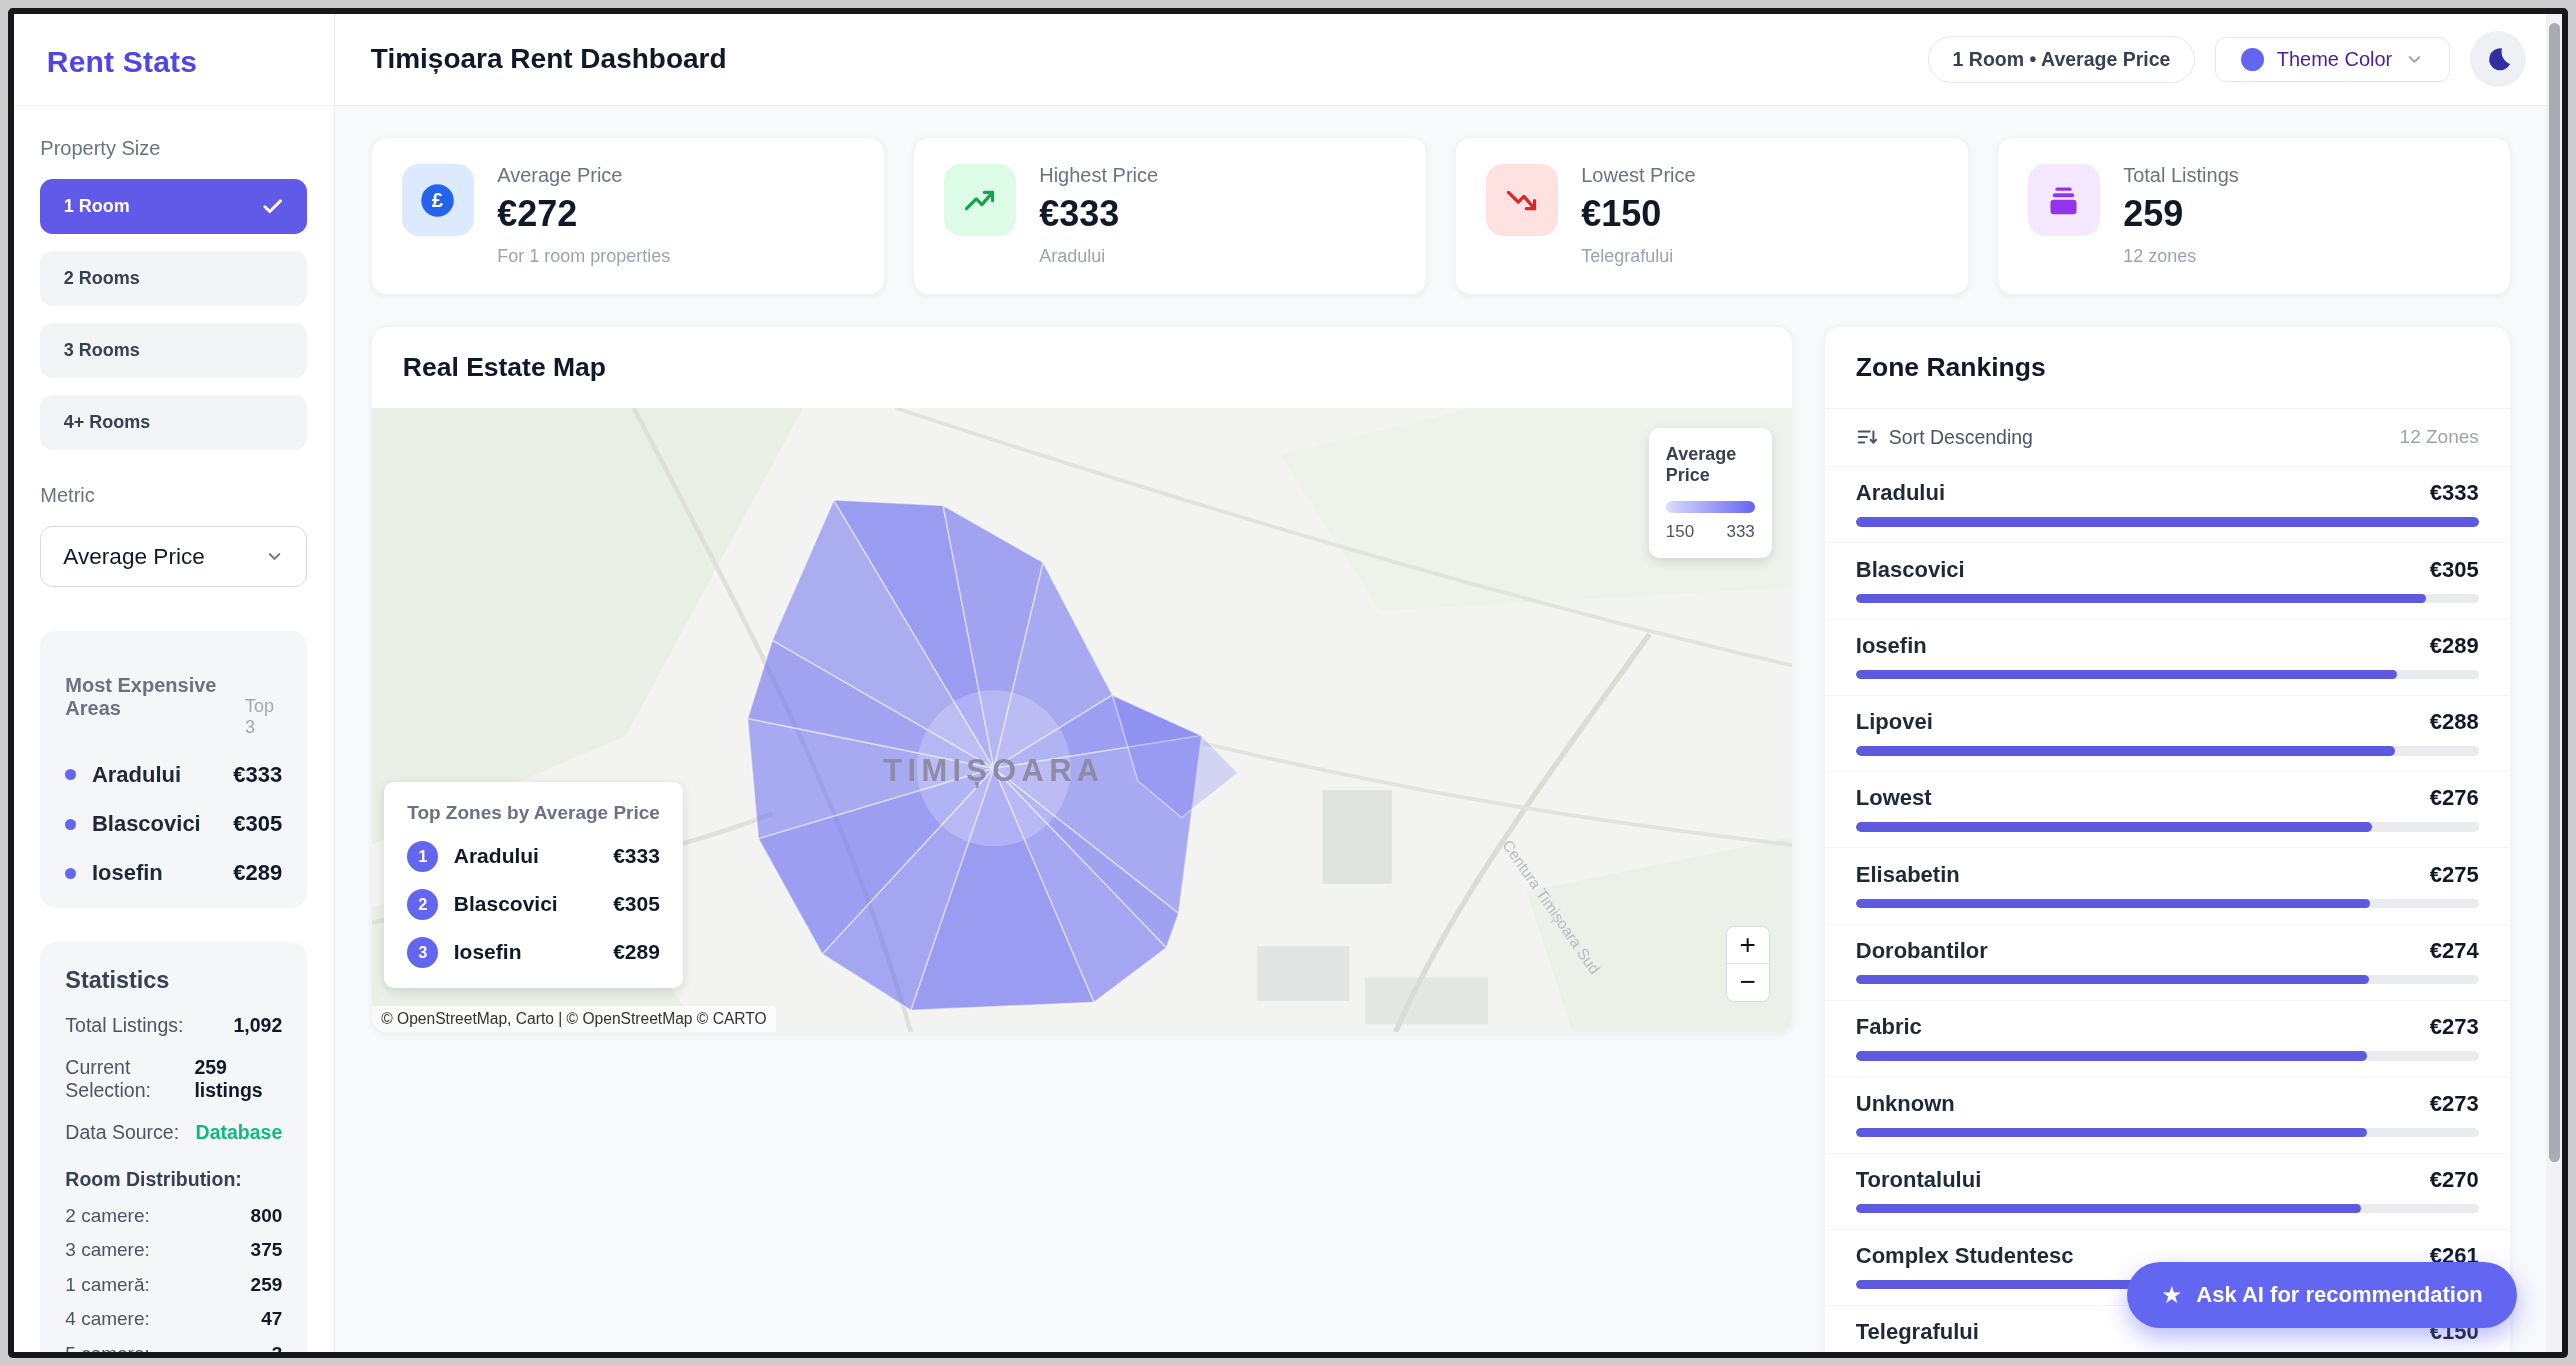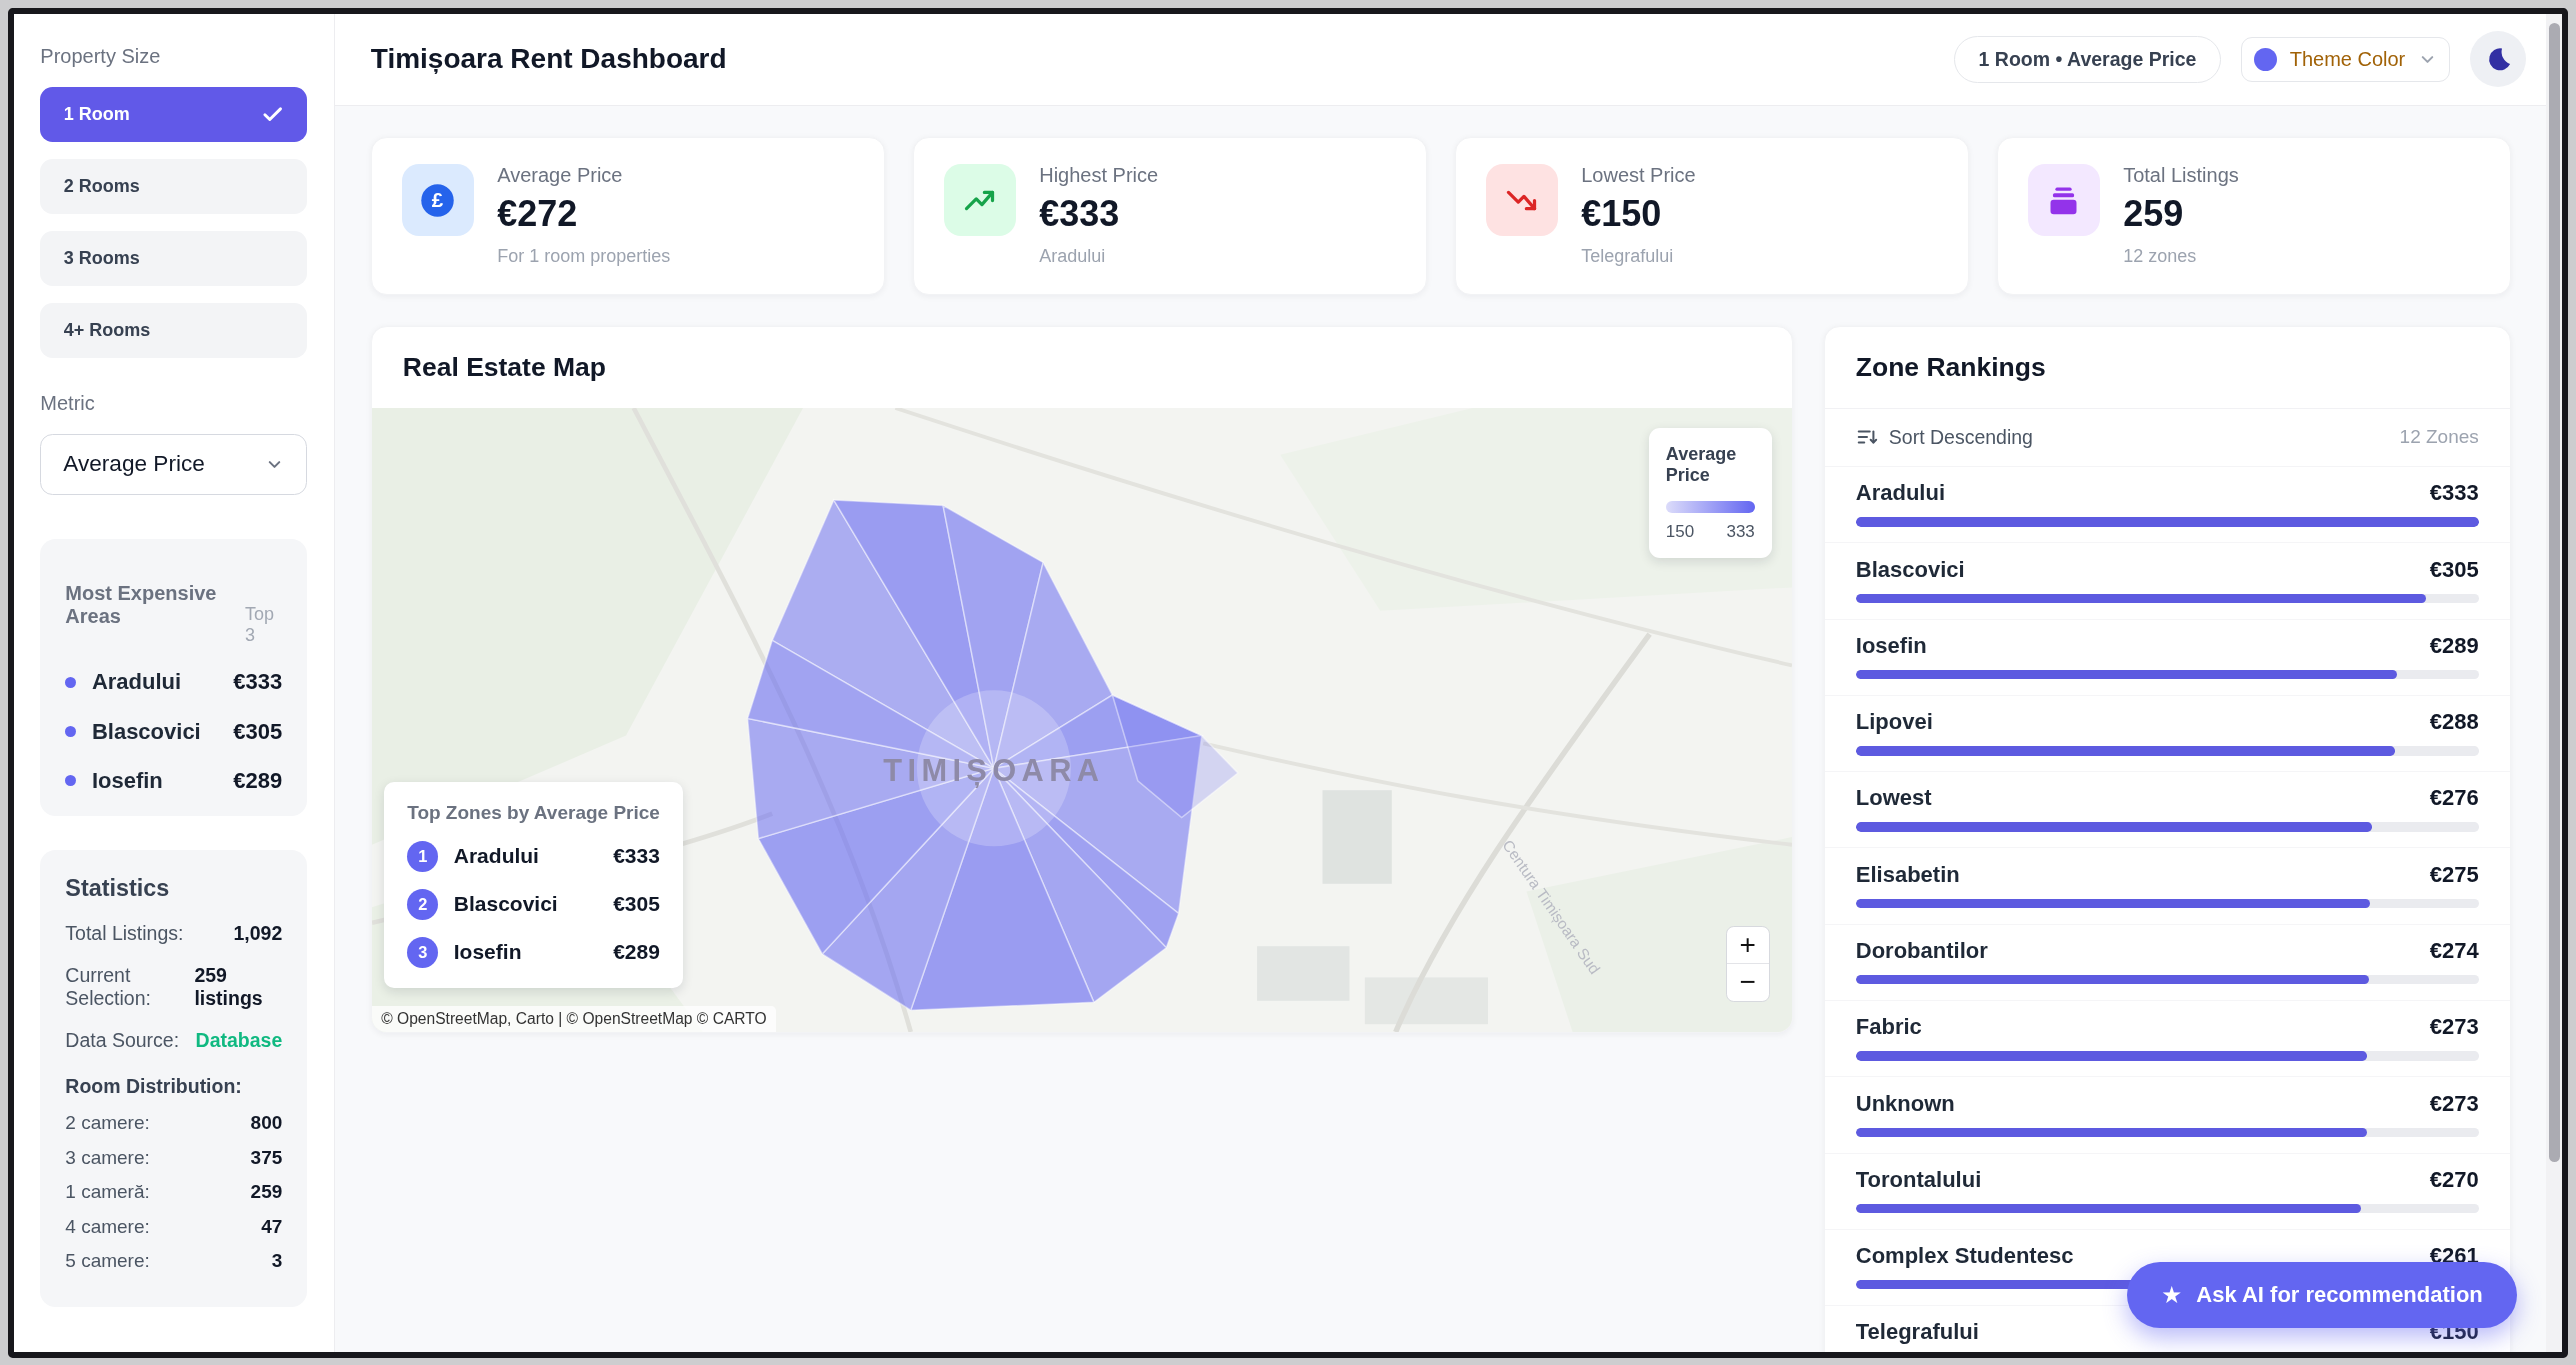--- a/index.html
+++ b/index.html
@@ -40,22 +40,22 @@
   .dist-row .l { color:#4b5563; }
   .dist-row .v { color:#111827; font-weight:600; }
 
   
   .main { flex:1; display:flex; flex-direction:column; position:relative; overflow:hidden; }
   .topbar { height:92px; background:#fff; border-bottom:1.6px solid #ededf0; display:flex; align-items:center;
             justify-content:space-between; padding:0 36px; flex:none; }
   .tb-title { font-size:28px; font-weight:bold; color:#111827; }
   .tb-right { display:flex; align-items:center; gap:20px; }
   .pill { border:1.6px solid #e5e7eb; border-radius:779px; background:#fff; padding:11px 23.4px; font-size:19.5px; font-weight:600; color:#374151; }
-  .theme-sel { border:1.6px solid #e5e7eb; border-radius:11px; background:#fff; padding:10px 12px; display:flex; align-items:center; gap:12.5px;
-               font-size:20px; color:#a16207; cursor:pointer; }
+  .theme-sel { border:1.6px solid #e5e7eb; border-radius:11px; background:#fff; padding:10px 25px; display:flex; align-items:center; gap:12.5px;
+               font-size:20px; color:#4c1d95; cursor:pointer; }
   .theme-dot { width:23.4px; height:23.4px; border-radius:50%; background:#6366f1; }
   .moon-btn { width:56px; height:56px; border-radius:50%; background:#eef0f4; display:flex; align-items:center; justify-content:center; cursor:pointer; }
 
   .content { flex:1; padding:31px 51px 0 36px; position:relative; }
   .cards-row { display:flex; gap:28px; }
   .scard { flex:1; background:#fff; border-radius:15.6px; padding:26.5px 30px; display:flex; align-items:flex-start; gap:23.4px;
            box-shadow:0 1.6px 6.2px rgba(16,24,40,.05); border:0.8px solid #f2f3f5; }
   .icon-tile { width:72px; height:72px; border-radius:17px; display:flex; align-items:center; justify-content:center; flex:none; }
   .scard .lbl { font-size:20px; color:#6b7280; }
   .scard .val { font-size:36px; font-weight:bold; color:#111827; margin:6.2px 0 11px; }
@@ -106,20 +106,23 @@
   
   .scrollbar { position:absolute; right:0; top:0; bottom:0; width:15.6px; background:#f2f2f4; z-index:40; }
   .scroll-thumb { position:absolute; right:2.3px; top:9.4px; width:11px; height:1139px; border-radius:5.5px; background:#ababb2; }
 </style>
 </head>
 <body>
 
 <div class="app">
 
   <aside class="sidebar">
+    <div class="sb-head">
+      <div class="sb-title">Rent Stats</div>
+    </div>
     <div class="sb-body">
       <div class="sb-label">Property Size</div>
       <div>
           <div class="room-btn sel">
      <span>1 Room</span>
             <svg viewBox="0 0 24 24" fill="none" stroke="#fff" stroke-width="3" stroke-linecap="round" stroke-linejoin="round">
               <polyline points="20 6 9 17 4 12"></polyline>
             </svg>
    </div>
           <div class="room-btn ">

